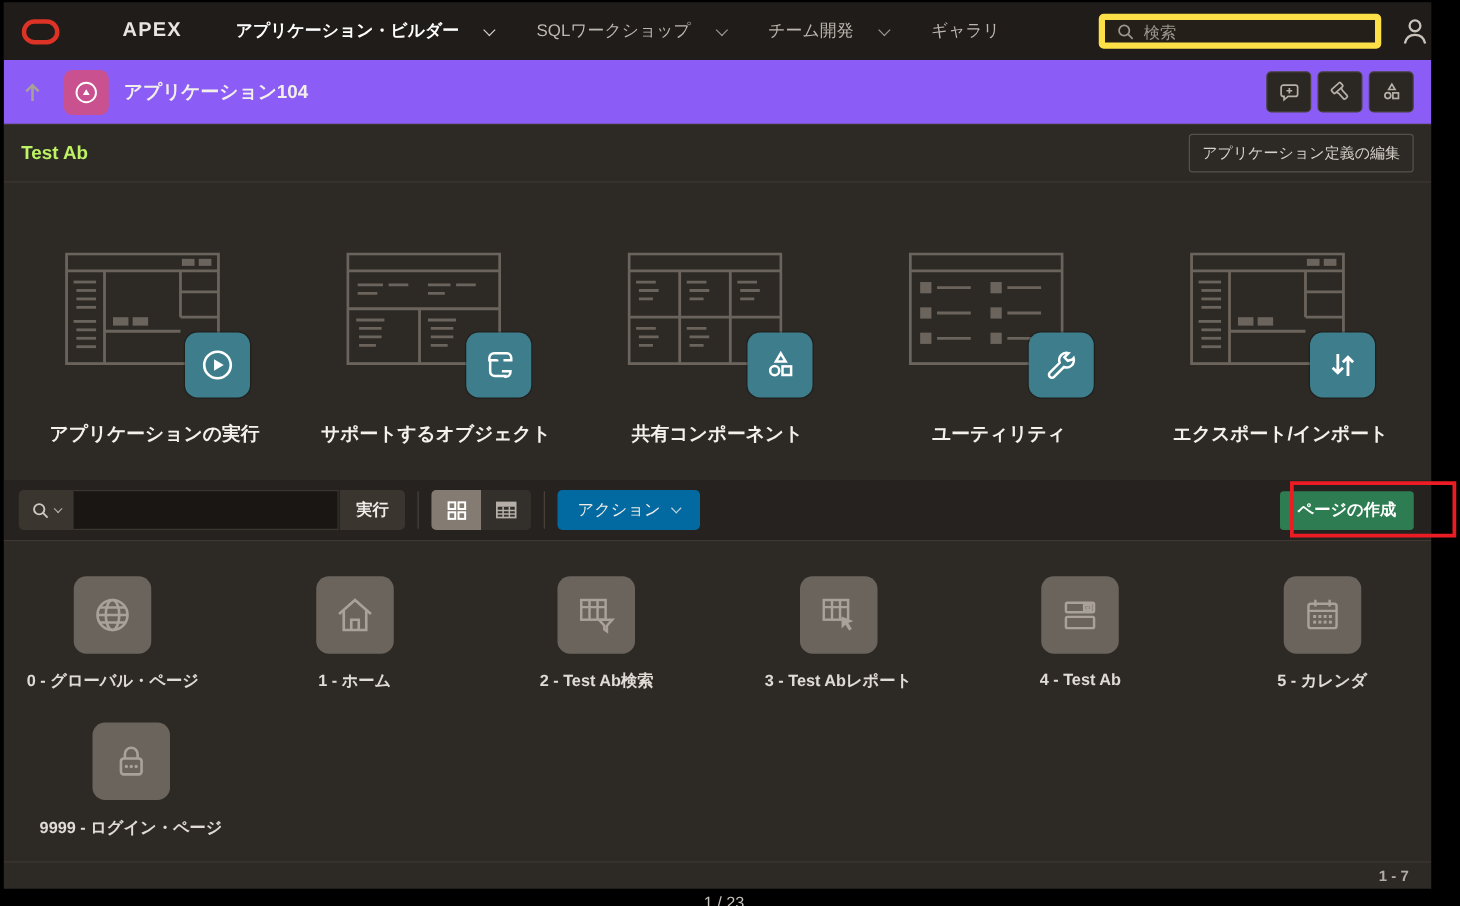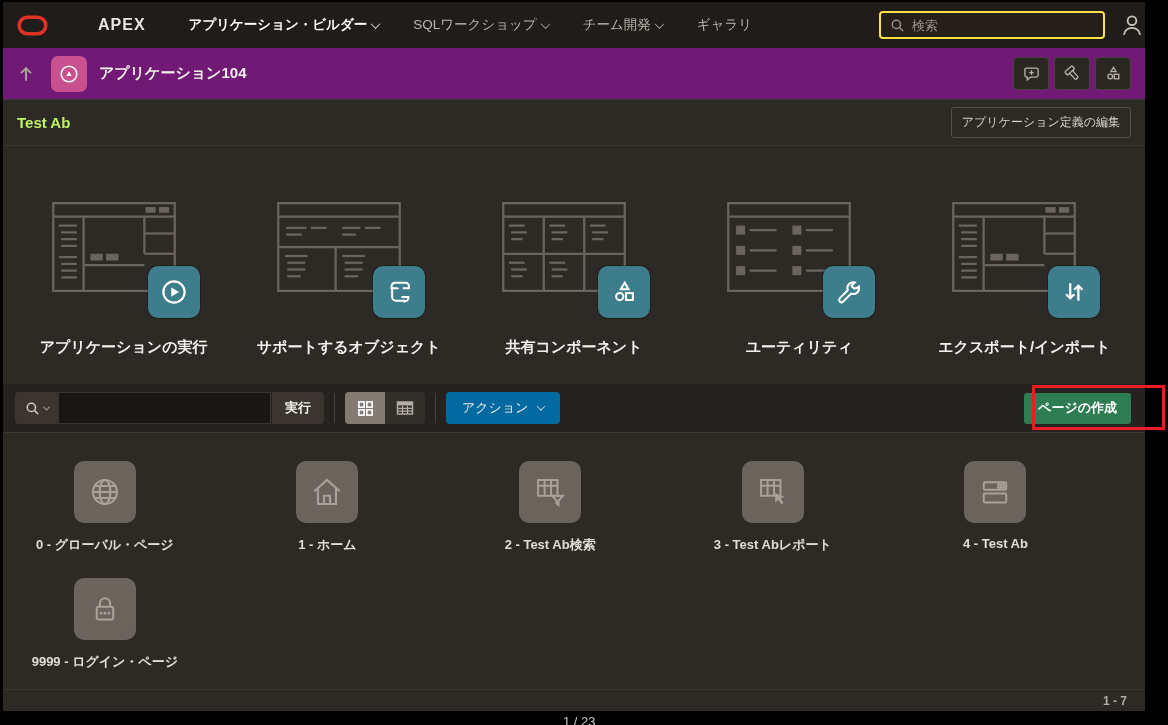--- a/index.html
+++ b/index.html
@@ -6,36 +6,36 @@
   html,body { width:1168px; height:725px; background:#000; overflow:hidden;
     font-family:"Liberation Sans","DejaVu Sans",sans-serif; }
   .screen { position:absolute; left:3px; top:2px; width:1142px; height:709px;
     background:#2d2a26; overflow:hidden; display:flex; flex-direction:column; }
 
   
   .topnav { height:46px; background:#1f1c19; display:flex; align-items:center;
     padding:0 14px; flex:0 0 auto; }
   .brand { display:flex; align-items:center; gap:10px; margin-right:26px; }
   .brand-label { color:#e8e4df; font-weight:bold; font-size:16px; letter-spacing:1px;margin-left:40px; }
-  .nav-item { display:flex; align-items:center; gap:5px; margin:0 17px; color:#bdb7af;
+  .nav-item { display:flex; align-items:center; gap:21px; margin:0 17px; color:#bdb7af;
     font-size:13.5px; cursor:pointer; white-space:nowrap; }
   .nav-item.active { color:#fff; font-weight:bold; }
   .chev { width:7px; height:7px; border-right:1.6px solid currentColor;
     border-bottom:1.6px solid currentColor; transform:rotate(45deg) translate(-1px,-1px);
     display:inline-block; opacity:.8; }
   .nav-search { margin-left:auto; display:flex; align-items:center; gap:7px;
-    width:226px; height:28px; background:#242019; border:2px solid #fde047;
+    width:226px; height:28px; background:#242019; border:5px solid #fde047;
     border-radius:4px; padding:0 9px; color:#9d968e; }
   .nav-search input { background:transparent; border:0; outline:0; color:#d8d3cc;
     font-size:13px; width:100%; font-family:inherit; }
   .nav-search input::placeholder { color:#9d968e; }
   .person { margin-left:14px; margin-right:-14px; color:#c9c3bb; flex:0 0 auto; }
 
   
-  .appbar { height:52px; background:#701a75; border-bottom:1px solid #3b3630;
+  .appbar { height:52px; background:#8b5cf6; border-bottom:1px solid #3b3630;
     display:flex; align-items:center; padding:0 14px; flex:0 0 auto; }
   .up-btn { color:#a8a199; margin-right:16px; cursor:pointer; display:flex; }
   .app-icon { width:36px; height:36px; border-radius:7px;
     background:var(--app-icon-pink,#C9518F); display:flex; align-items:center;
     justify-content:center; margin-right:12px; }
   .app-title { color:#f2efeb; font-size:15px; font-weight:bold; }
   .appbar-actions { margin-left:auto; display:flex; gap:5px; }
   .icon-btn { width:36px; height:33px; border:1px solid #47413a; border-radius:4px;
     background:#2b2722; color:#b8b1a9; display:flex; align-items:center;
     justify-content:center; cursor:pointer; }
@@ -471,20 +471,41 @@
         <div class="tile">
           <svg width="36" height="36" viewBox="0 0 24 24" fill="none" stroke="currentColor" stroke-width="1.3">
               <rect x="4.5" y="5.5" width="15" height="5" rx=".8"></rect>
               <rect x="14.2" y="6.8" width="3.8" height="2.4"></rect>
               <path d="M15.3 7.6l.8.9.8-.9" stroke-width="1"></path>
               <rect x="4.5" y="13" width="15" height="6" rx=".8"></rect>
             </svg>
         </div>
         <div class="tile-label">4 - Test Ab</div>
       </div>
+      <div class="page-cell">
+        <div class="tile">
+          <svg width="36" height="36" viewBox="0 0 24 24" fill="none" stroke="currentColor" stroke-width="1.3">
+              <rect x="4.5" y="6" width="15" height="13" rx="1.3"></rect>
+              <line x1="8.2" y1="3.8" x2="8.2" y2="7.5"></line>
+              <line x1="15.8" y1="3.8" x2="15.8" y2="7.5"></line>
+              <line x1="4.5" y1="9.8" x2="19.5" y2="9.8"></line>
+              <g fill="currentColor" stroke="none">
+                <rect x="7" y="12" width="1.6" height="1.6"></rect>
+                <rect x="9.8" y="12" width="1.6" height="1.6"></rect>
+                <rect x="12.6" y="12" width="1.6" height="1.6"></rect>
+                <rect x="15.4" y="12" width="1.6" height="1.6"></rect>
+                <rect x="7" y="15" width="1.6" height="1.6"></rect>
+                <rect x="9.8" y="15" width="1.6" height="1.6"></rect>
+                <rect x="12.6" y="15" width="1.6" height="1.6"></rect>
+                <rect x="15.4" y="15" width="1.6" height="1.6"></rect>
+              </g>
+            </svg>
+        </div>
+        <div class="tile-label">5 - カレンダ</div>
+      </div>
     </div>
     <div class="pages-row second">
       <div class="page-cell">
         <div class="tile">
           <svg width="36" height="36" viewBox="0 0 24 24" fill="none" stroke="currentColor" stroke-width="1.4">
               <rect x="6.5" y="10.5" width="11" height="8.5" rx="1.5"></rect>
               <path d="M8.6 10.5V8.2a3.4 3.4 0 0 1 6.8 0v2.3"></path>
               <g fill="currentColor" stroke="none">
                 <circle cx="9.4" cy="14.8" r=".9"></circle>
                 <circle cx="12" cy="14.8" r=".9"></circle>

